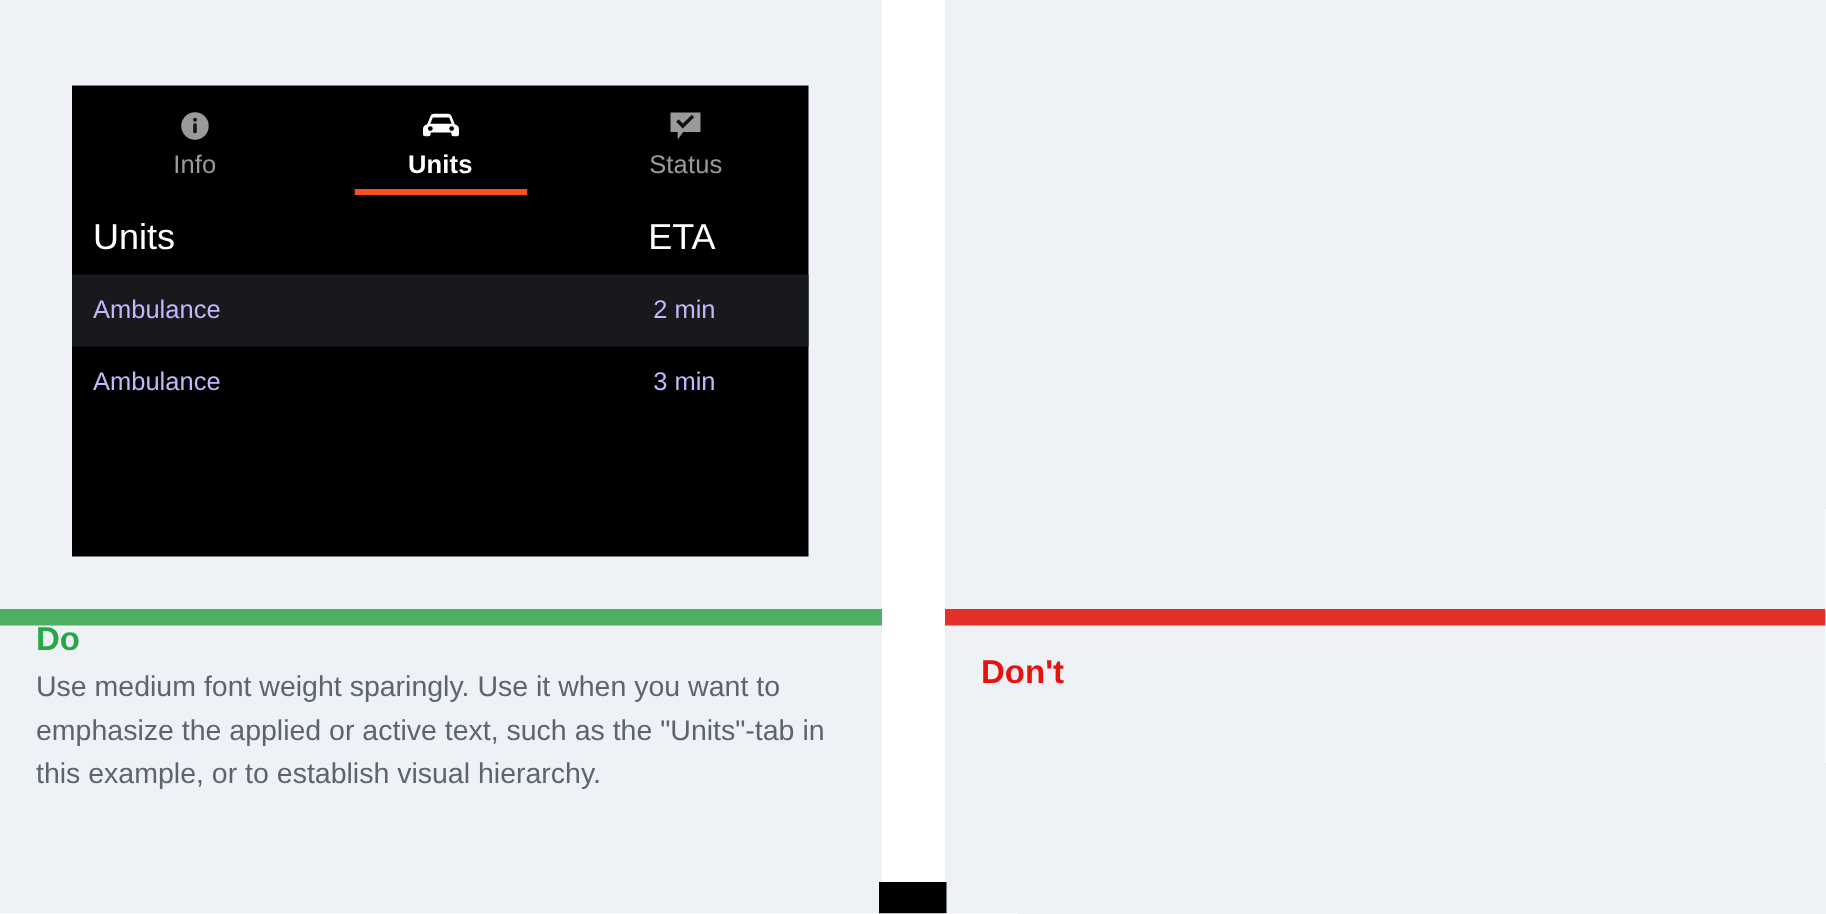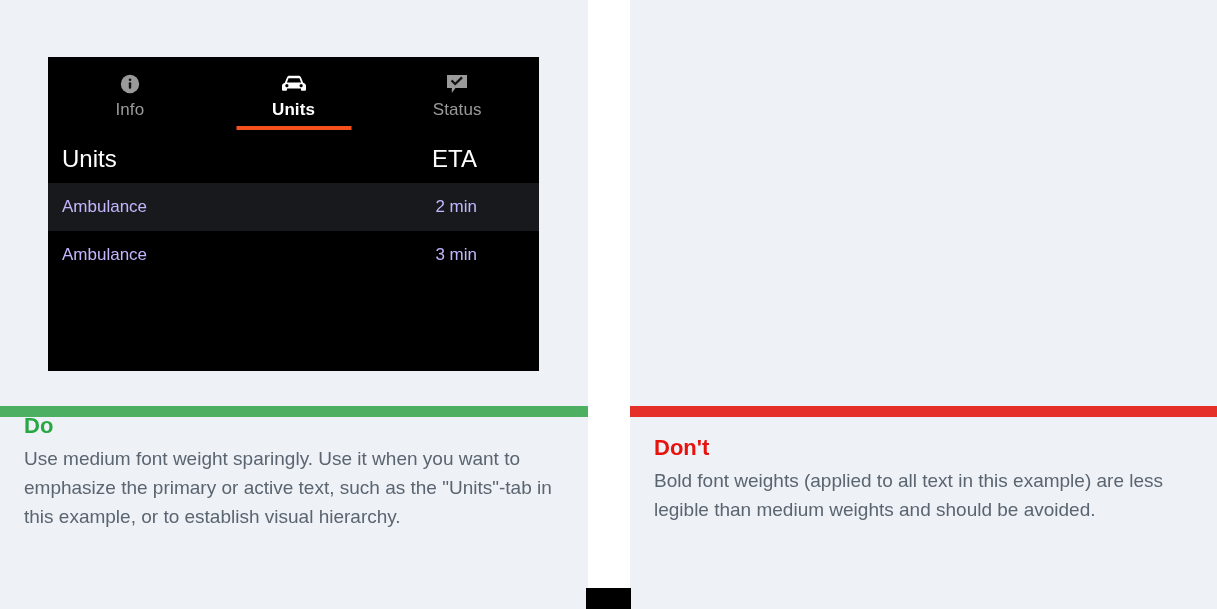--- a/index.html
+++ b/index.html
@@ -149,21 +149,20 @@
   </div>
 
   <div class="gutter"></div>
   <div class="gutter-block"></div>
 
   <div class="rule rule-do"></div>
   <div class="rule rule-dont"></div>
 
   <div class="caption caption-do">
     <div class="caption-title title-do">Do</div>
-    <div class="caption-body">Use medium font weight sparingly. Use it when you want to emphasize the primary or active text, such as the "Units"-tab in this example, or to establish visual hierarchy.</div>
+    <div class="caption-body">Use medium font weight sparingly. Use it when you want to emphasize the applied or active text, such as the "Units"-tab in this example, or to establish visual hierarchy.</div>
   </div>
 
   <div class="caption caption-dont">
     <div class="caption-title title-dont">Don't</div>
-    <div class="caption-body">Bold font weights (applied to all text in this example) are less legible than medium weights and should be avoided.</div>
   </div>
 
 </div>
 
 </body></html>

